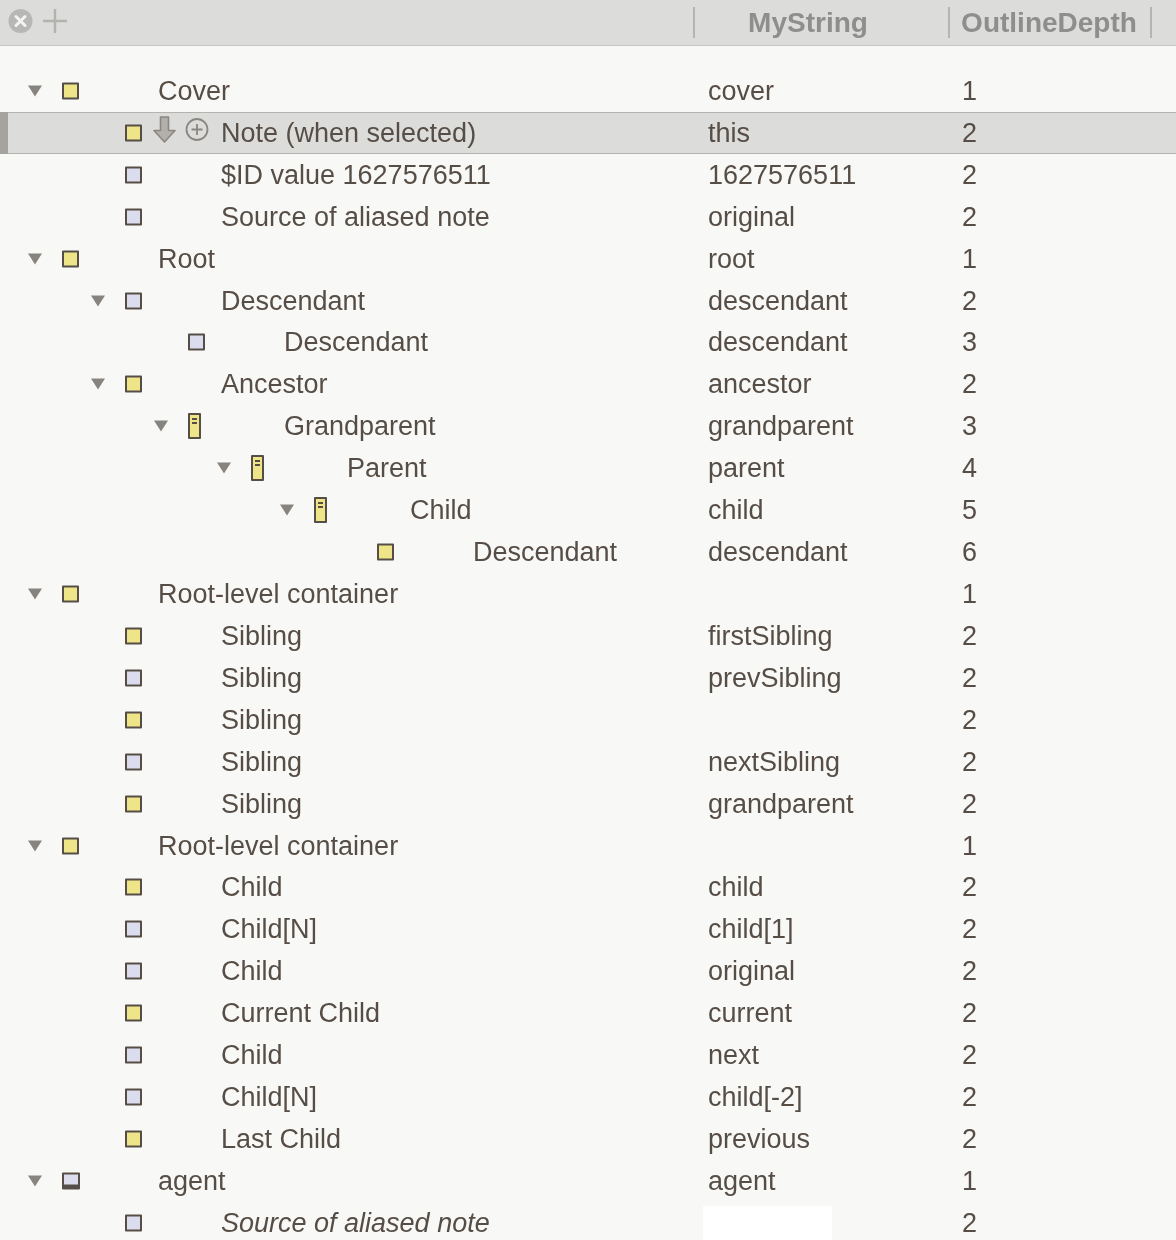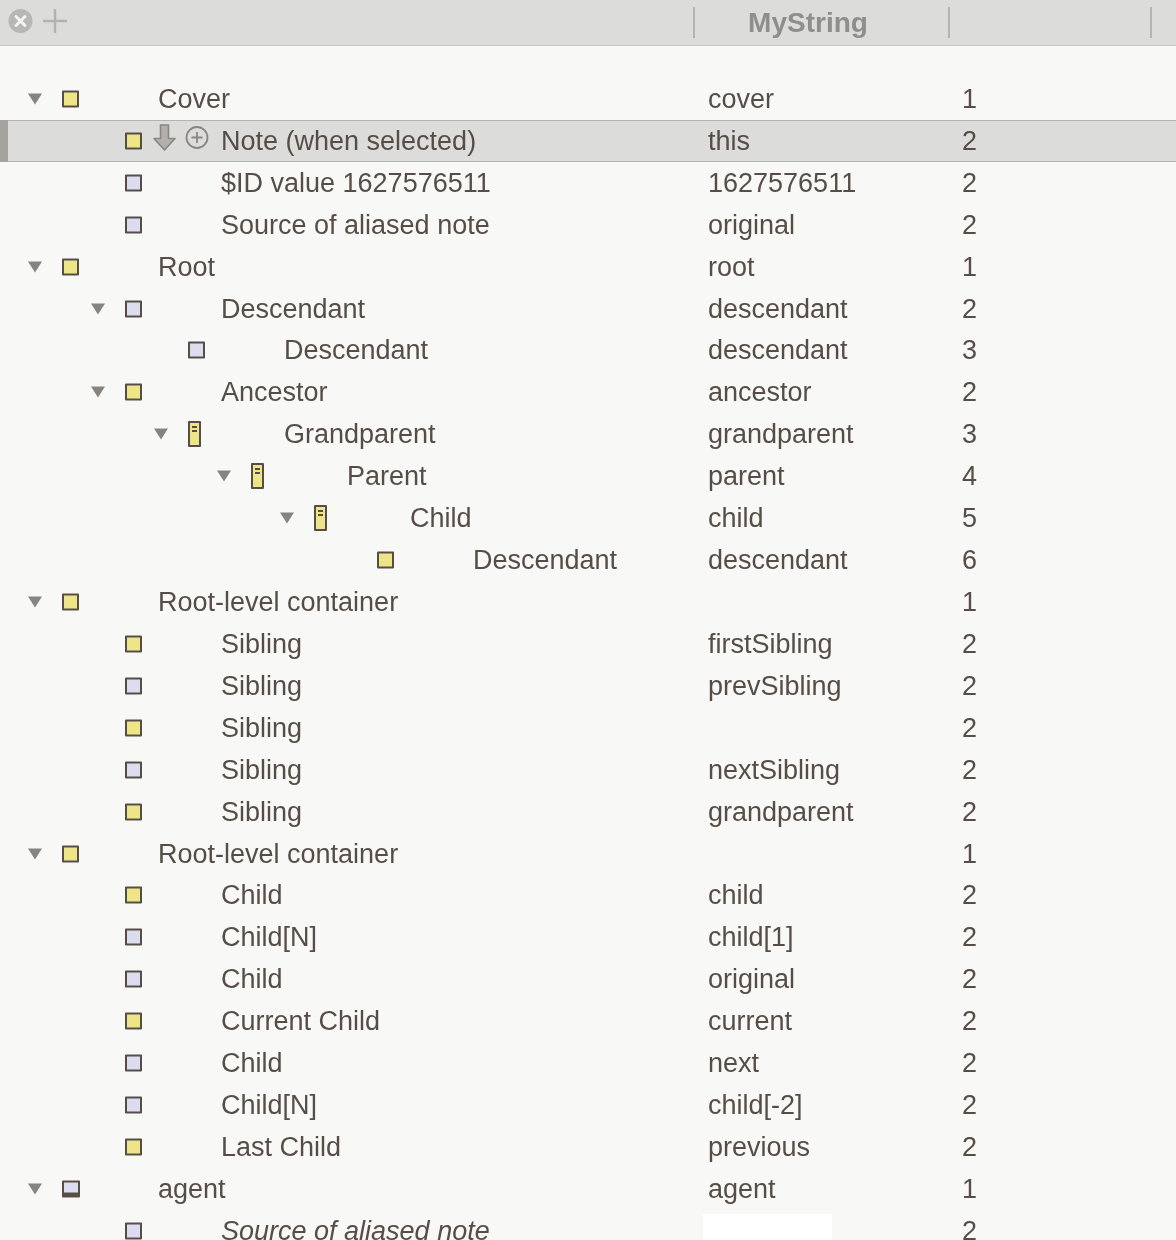--- a/index.html
+++ b/index.html
@@ -33,21 +33,21 @@
   .tb-icon{position:absolute;top:50%;transform:translateY(-50%);}
   .col-sep{position:absolute;top:7px;height:31px;width:2px;background:var(--col-sep);}
   .col-header{
     position:absolute;top:0;height:45px;line-height:45px;
     font-weight:bold;font-size:28px;color:var(--header-text);
     text-align:center;white-space:nowrap;
   }
   
   .rows{
     position:absolute;left:0;top:46px;width:1176px;height:1194px;
-    padding-top:32px;
+    padding-top:24px;
   }
   .row{
     position:relative;width:1176px;height:41.93px;
     font-size:27px;white-space:nowrap;
   }
   .row.selected{
     background:var(--sel-bg);
     box-shadow:inset 0 1px 0 var(--sel-border), inset 0 -1px 0 var(--sel-border);
   }
   .row.selected::before{
@@ -97,20 +97,21 @@
     </svg>
   </span>
   <span class="tb-icon" style="left:41px">
     <svg width="28" height="28" viewBox="0 0 28 28">
       <path d="M14 2 V26 M2 14 H26" stroke="#b2b2b0" stroke-width="2.5"></path>
     </svg>
   </span>
   <span class="col-sep" style="left:693px"></span>
   <span class="col-header" style="left:693px;width:230px">MyString</span>
   <span class="col-sep" style="left:948px"></span>
+  <span class="col-header" style="left:948px;width:202px">OutlineDepth</span>
   <span class="col-sep" style="left:1150px"></span>
 </div>
 
 <div class="rows">
     <div class="row">
       <span class="cellpiece tri" style="left: 28px;"></span>
       <span class="cellpiece sq yellow" style="left: 62px;"></span>
       <span class="cellpiece lbl" style="left: 158px;">Cover</span>
       <span class="cellpiece lbl mystring">cover</span>
       <span class="cellpiece lbl depthval">1</span>

